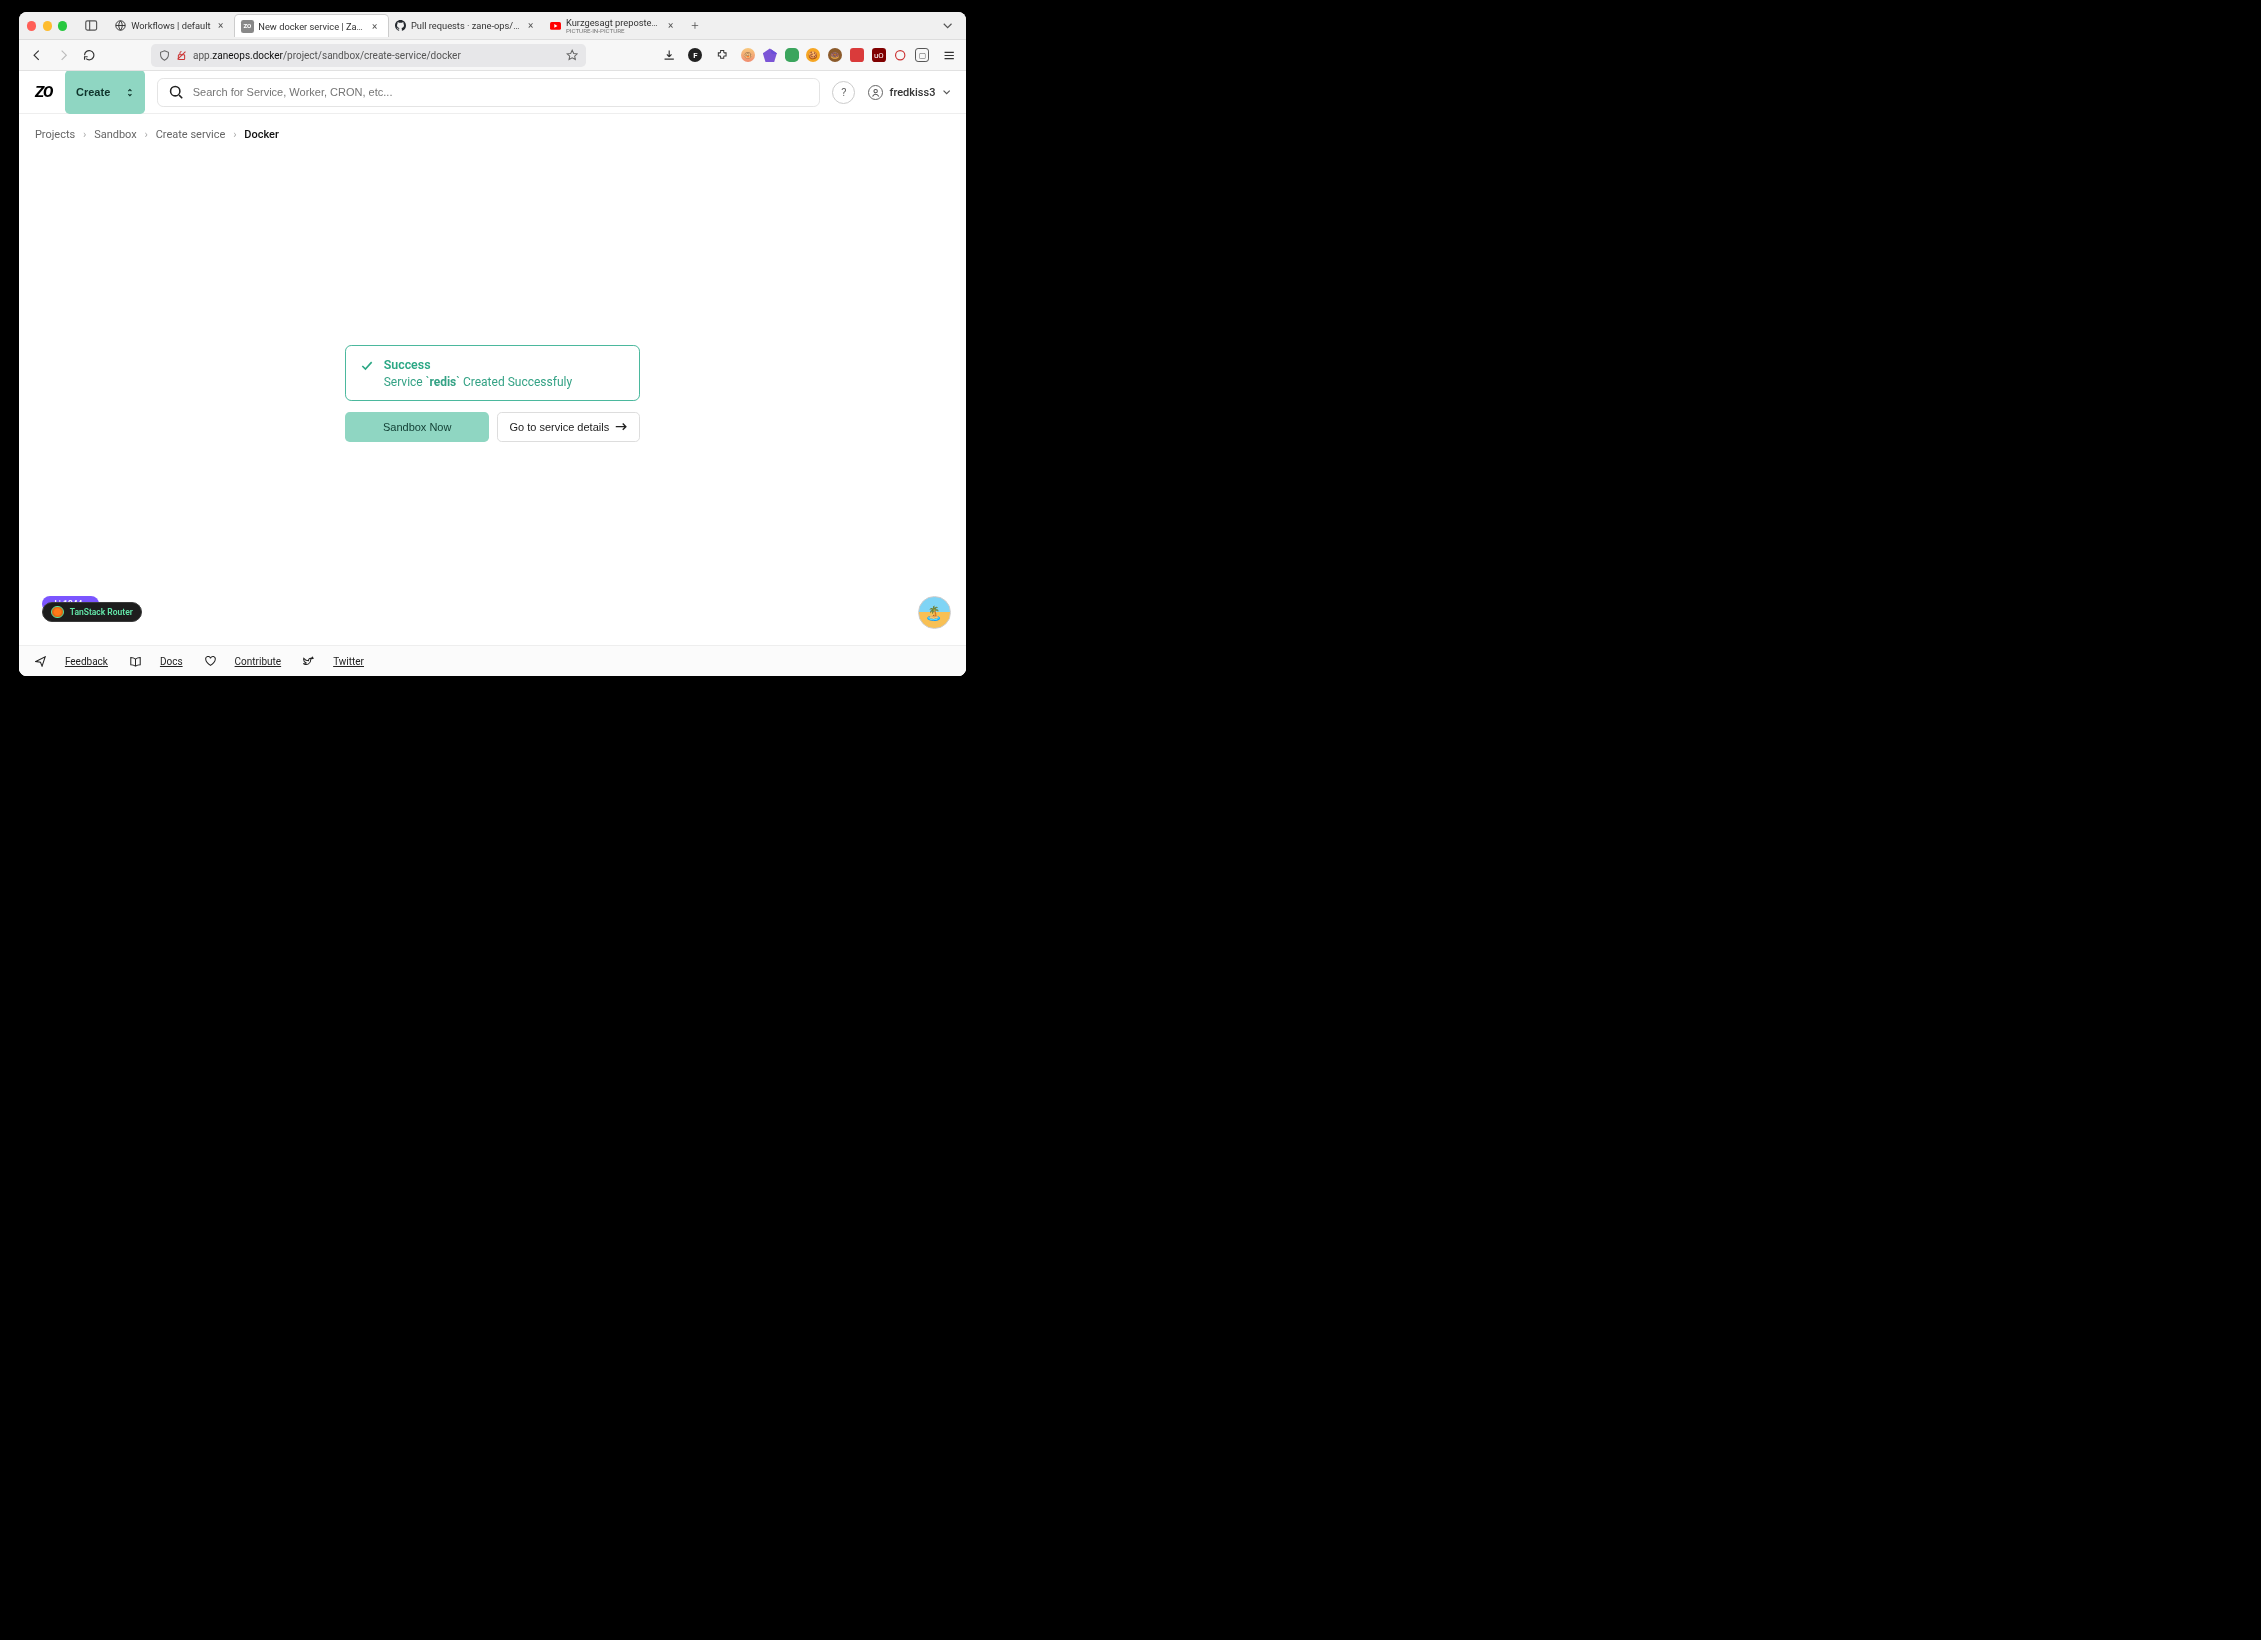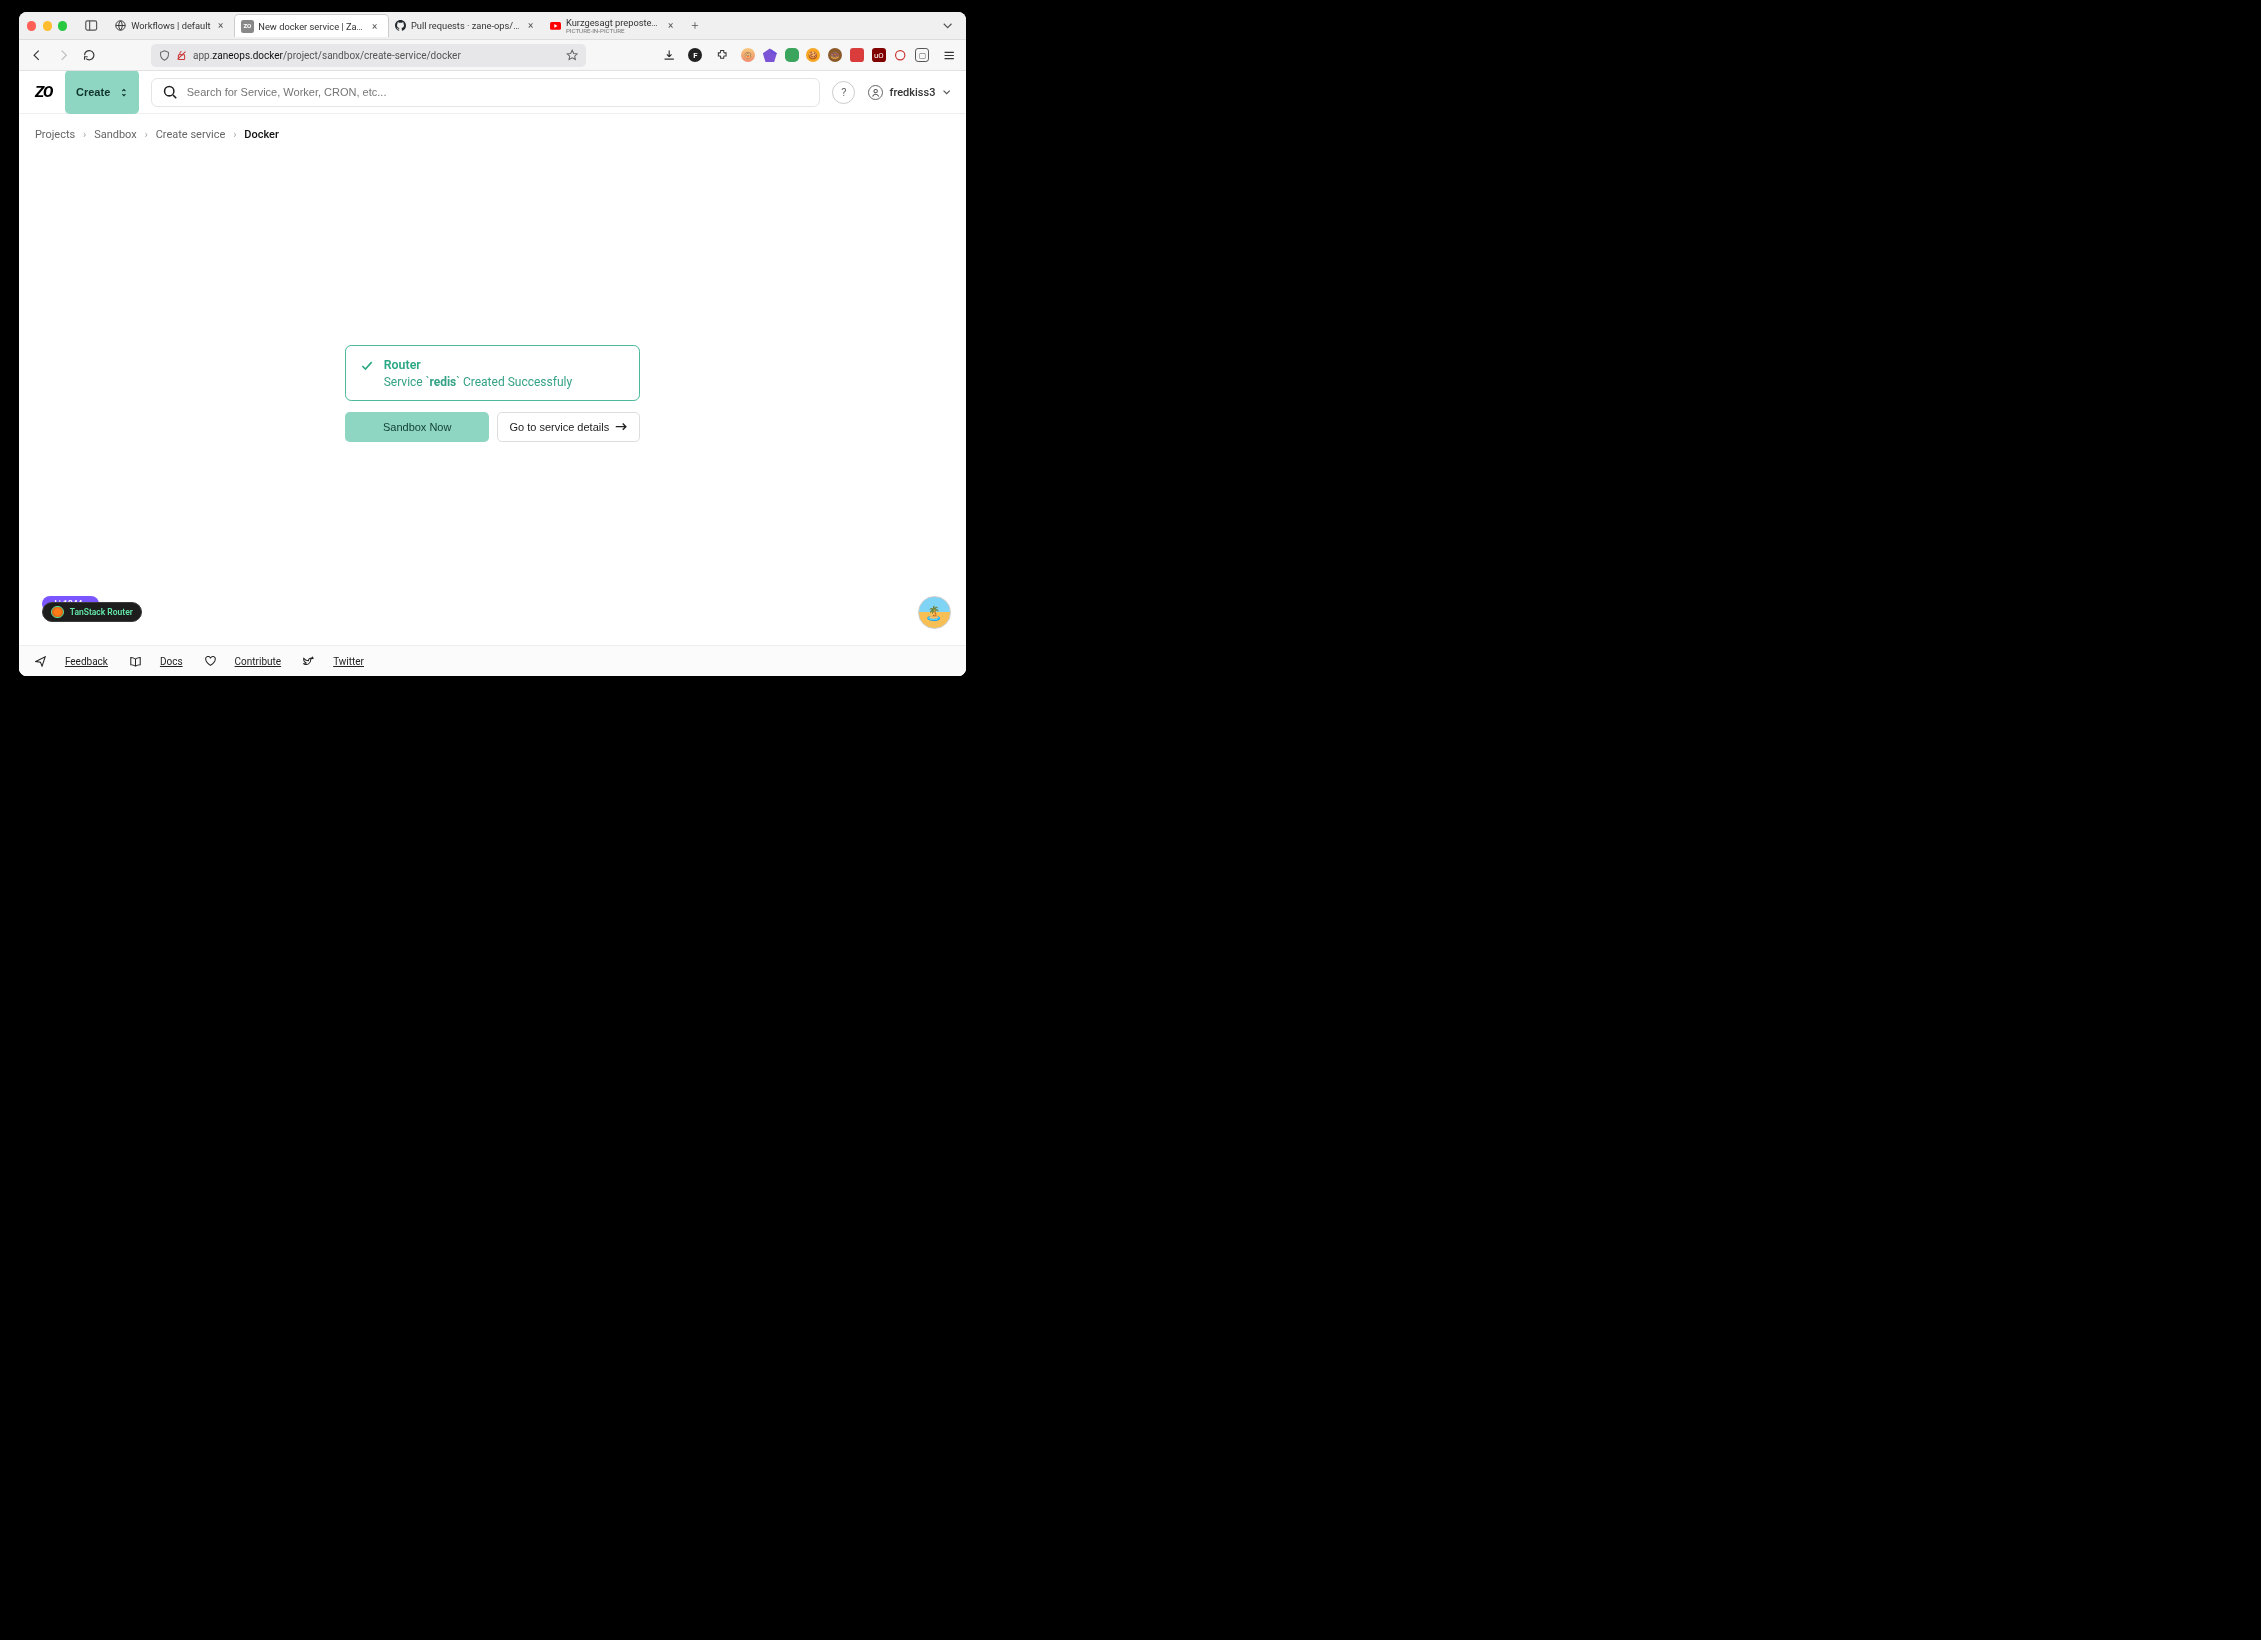--- a/index.html
+++ b/index.html
@@ -125,21 +125,21 @@
   }
   .logo { font-weight: 800; font-size: 15.5px; letter-spacing: -0.8px; font-style: italic;}
   .create-btn {
     background: #8fd6c2;
     color: #0e332a;
     font-weight: 600;
     font-size: 11px;
     border: none;
     border-radius: 4.7px;
     padding: 16px 11px;
-    display:flex; align-items:center; gap:10px;
+    display:flex; align-items:center; gap:16px;
     cursor: pointer;
   }
   .search-wrap {
     flex: 1;
     height: 29.5px;
     border: 0.8px solid #e4e4e4;
     border-radius: 6.2px;
     display: flex;
     align-items: center;
     padding: 0 11px;
@@ -445,21 +445,21 @@
     </div>
 
     <div class="main-area">
       <div class="success-box">
         <span class="check-icon">
           <svg width="14" height="14" viewBox="0 0 18 18" fill="none" stroke="#2aa784" stroke-width="2">
               <path d="M3 9l4 4 8-9"></path>
             </svg>
         </span>
         <div>
-          <div class="success-title">Router</div>
+          <div class="success-title">Success</div>
           <div class="success-sub">
             <span>Service `</span><span class="svc">redis</span><span>` Created Successfuly</span>
           </div>
         </div>
       </div>
       <div class="btn-row">
         <button class="btn primary">
           <span>Sandbox Now</span>
         </button>
         <button class="btn secondary">

